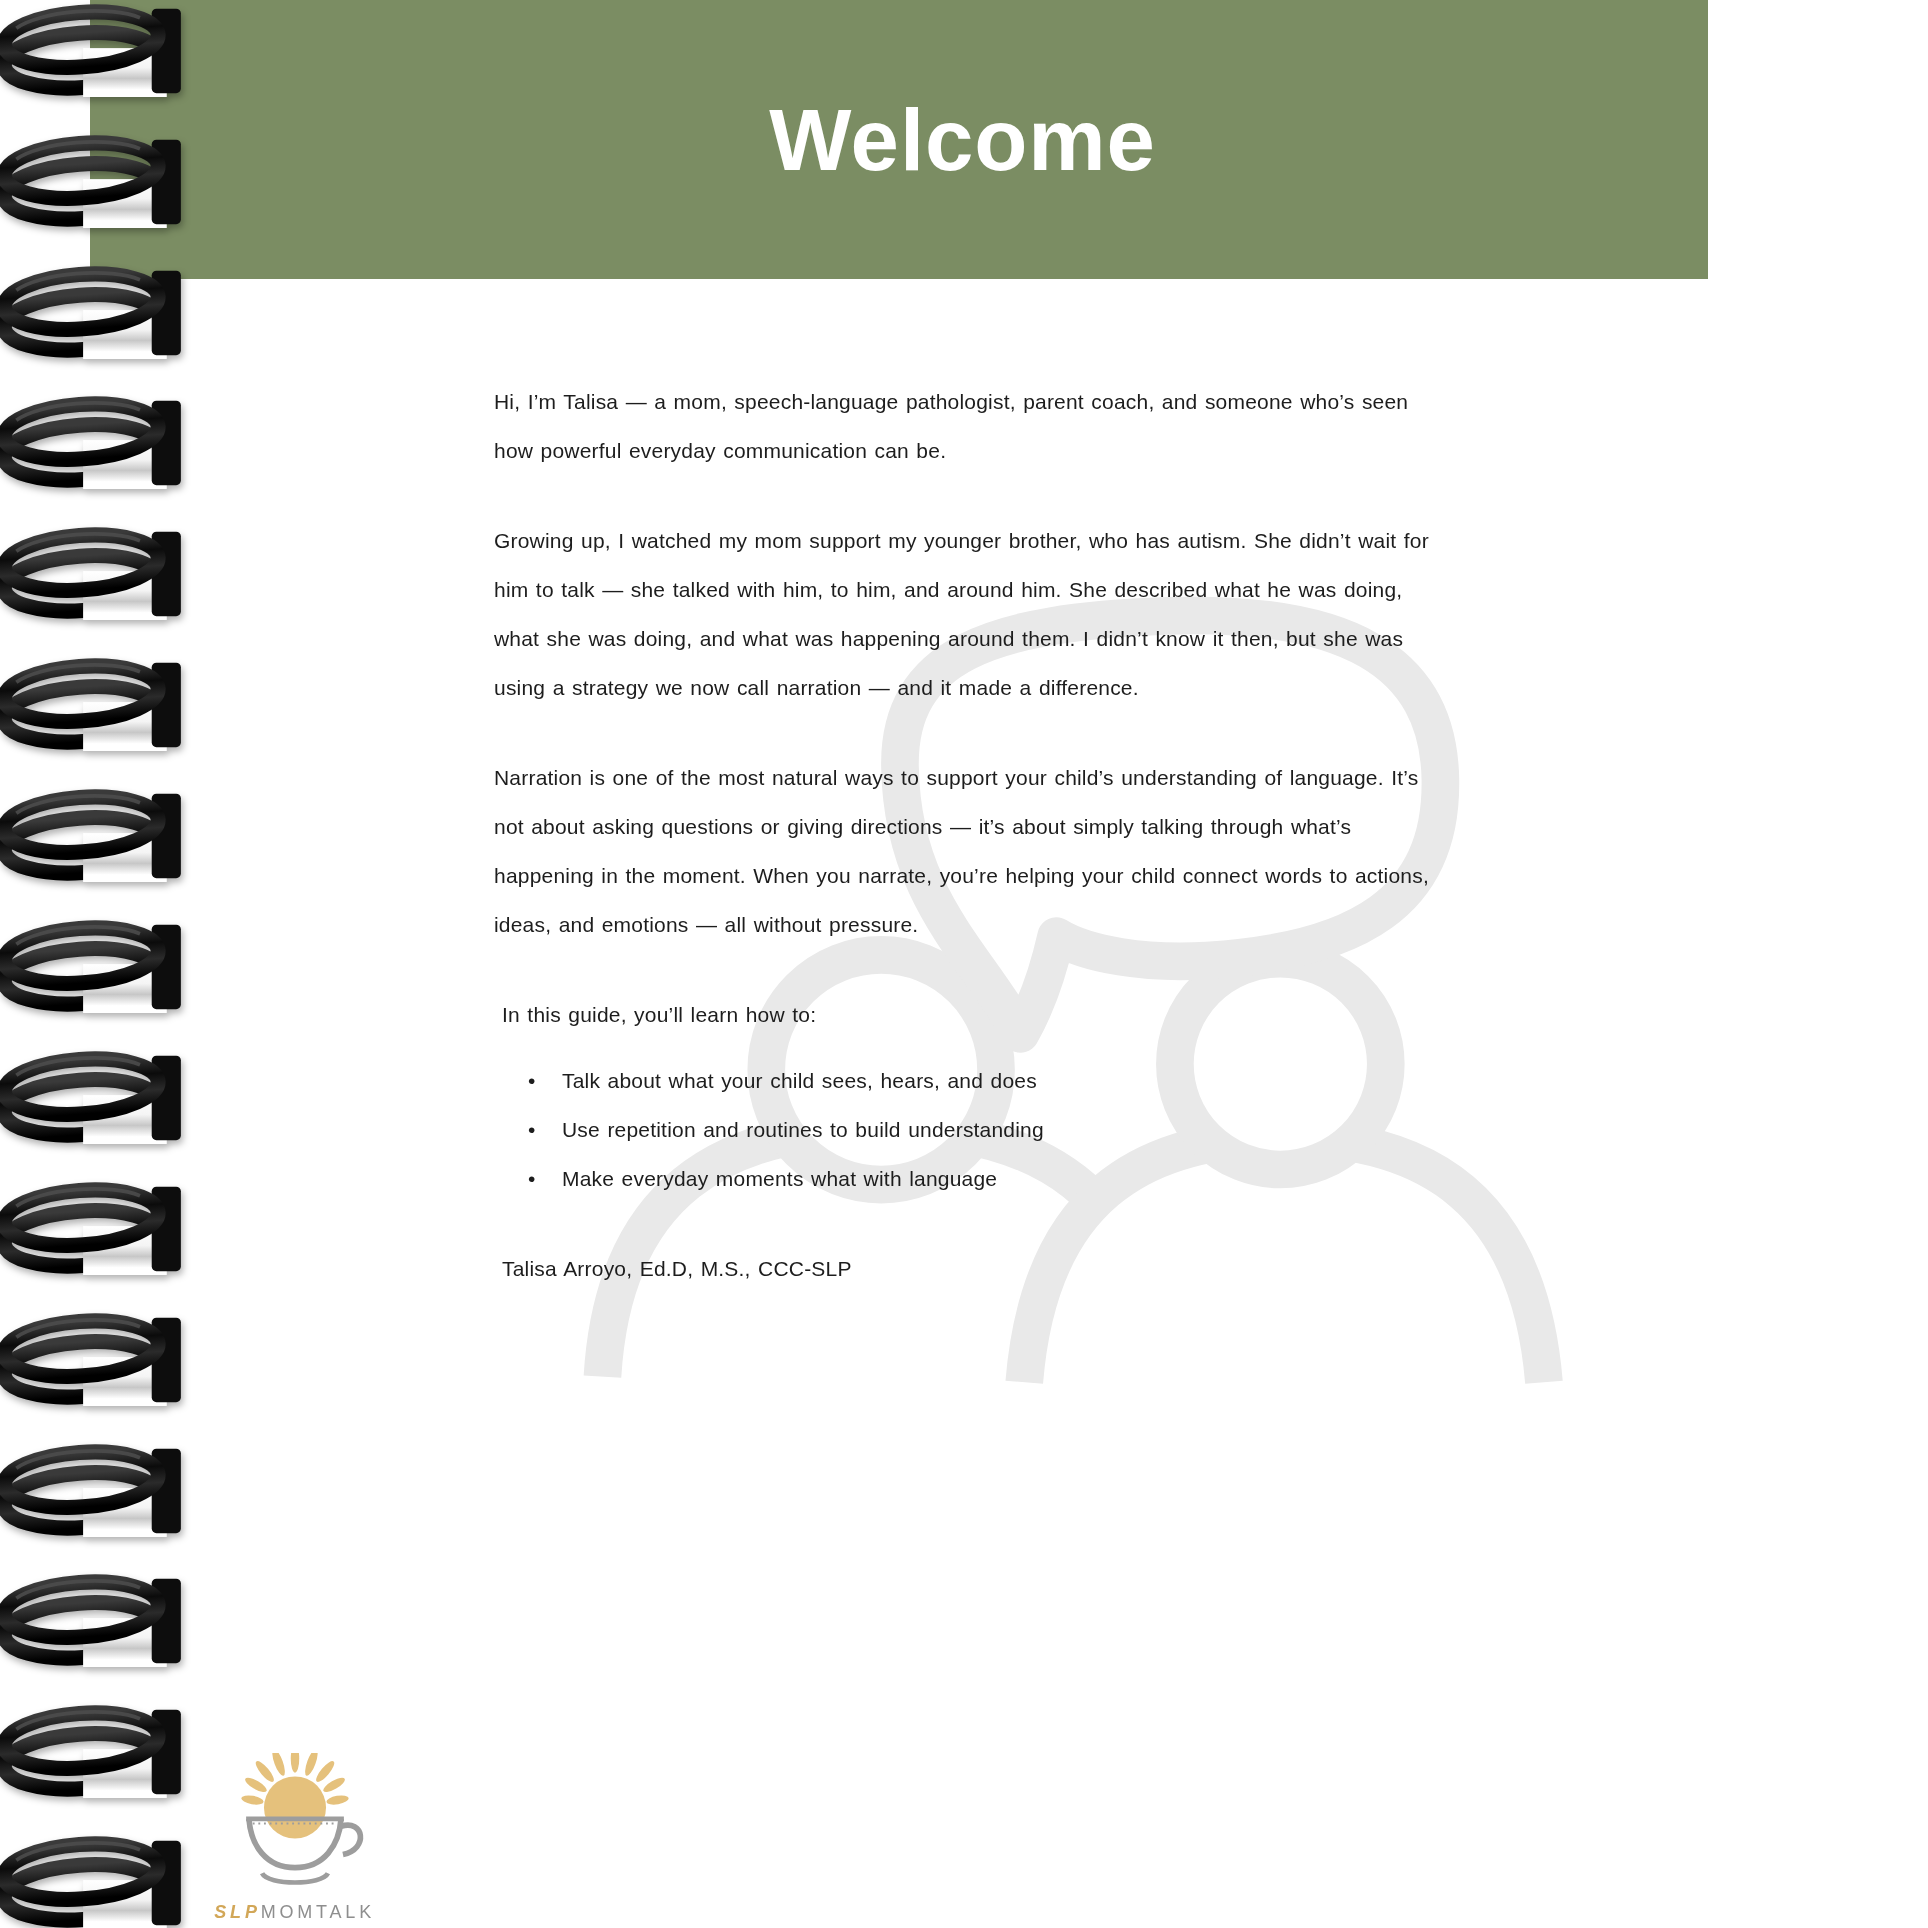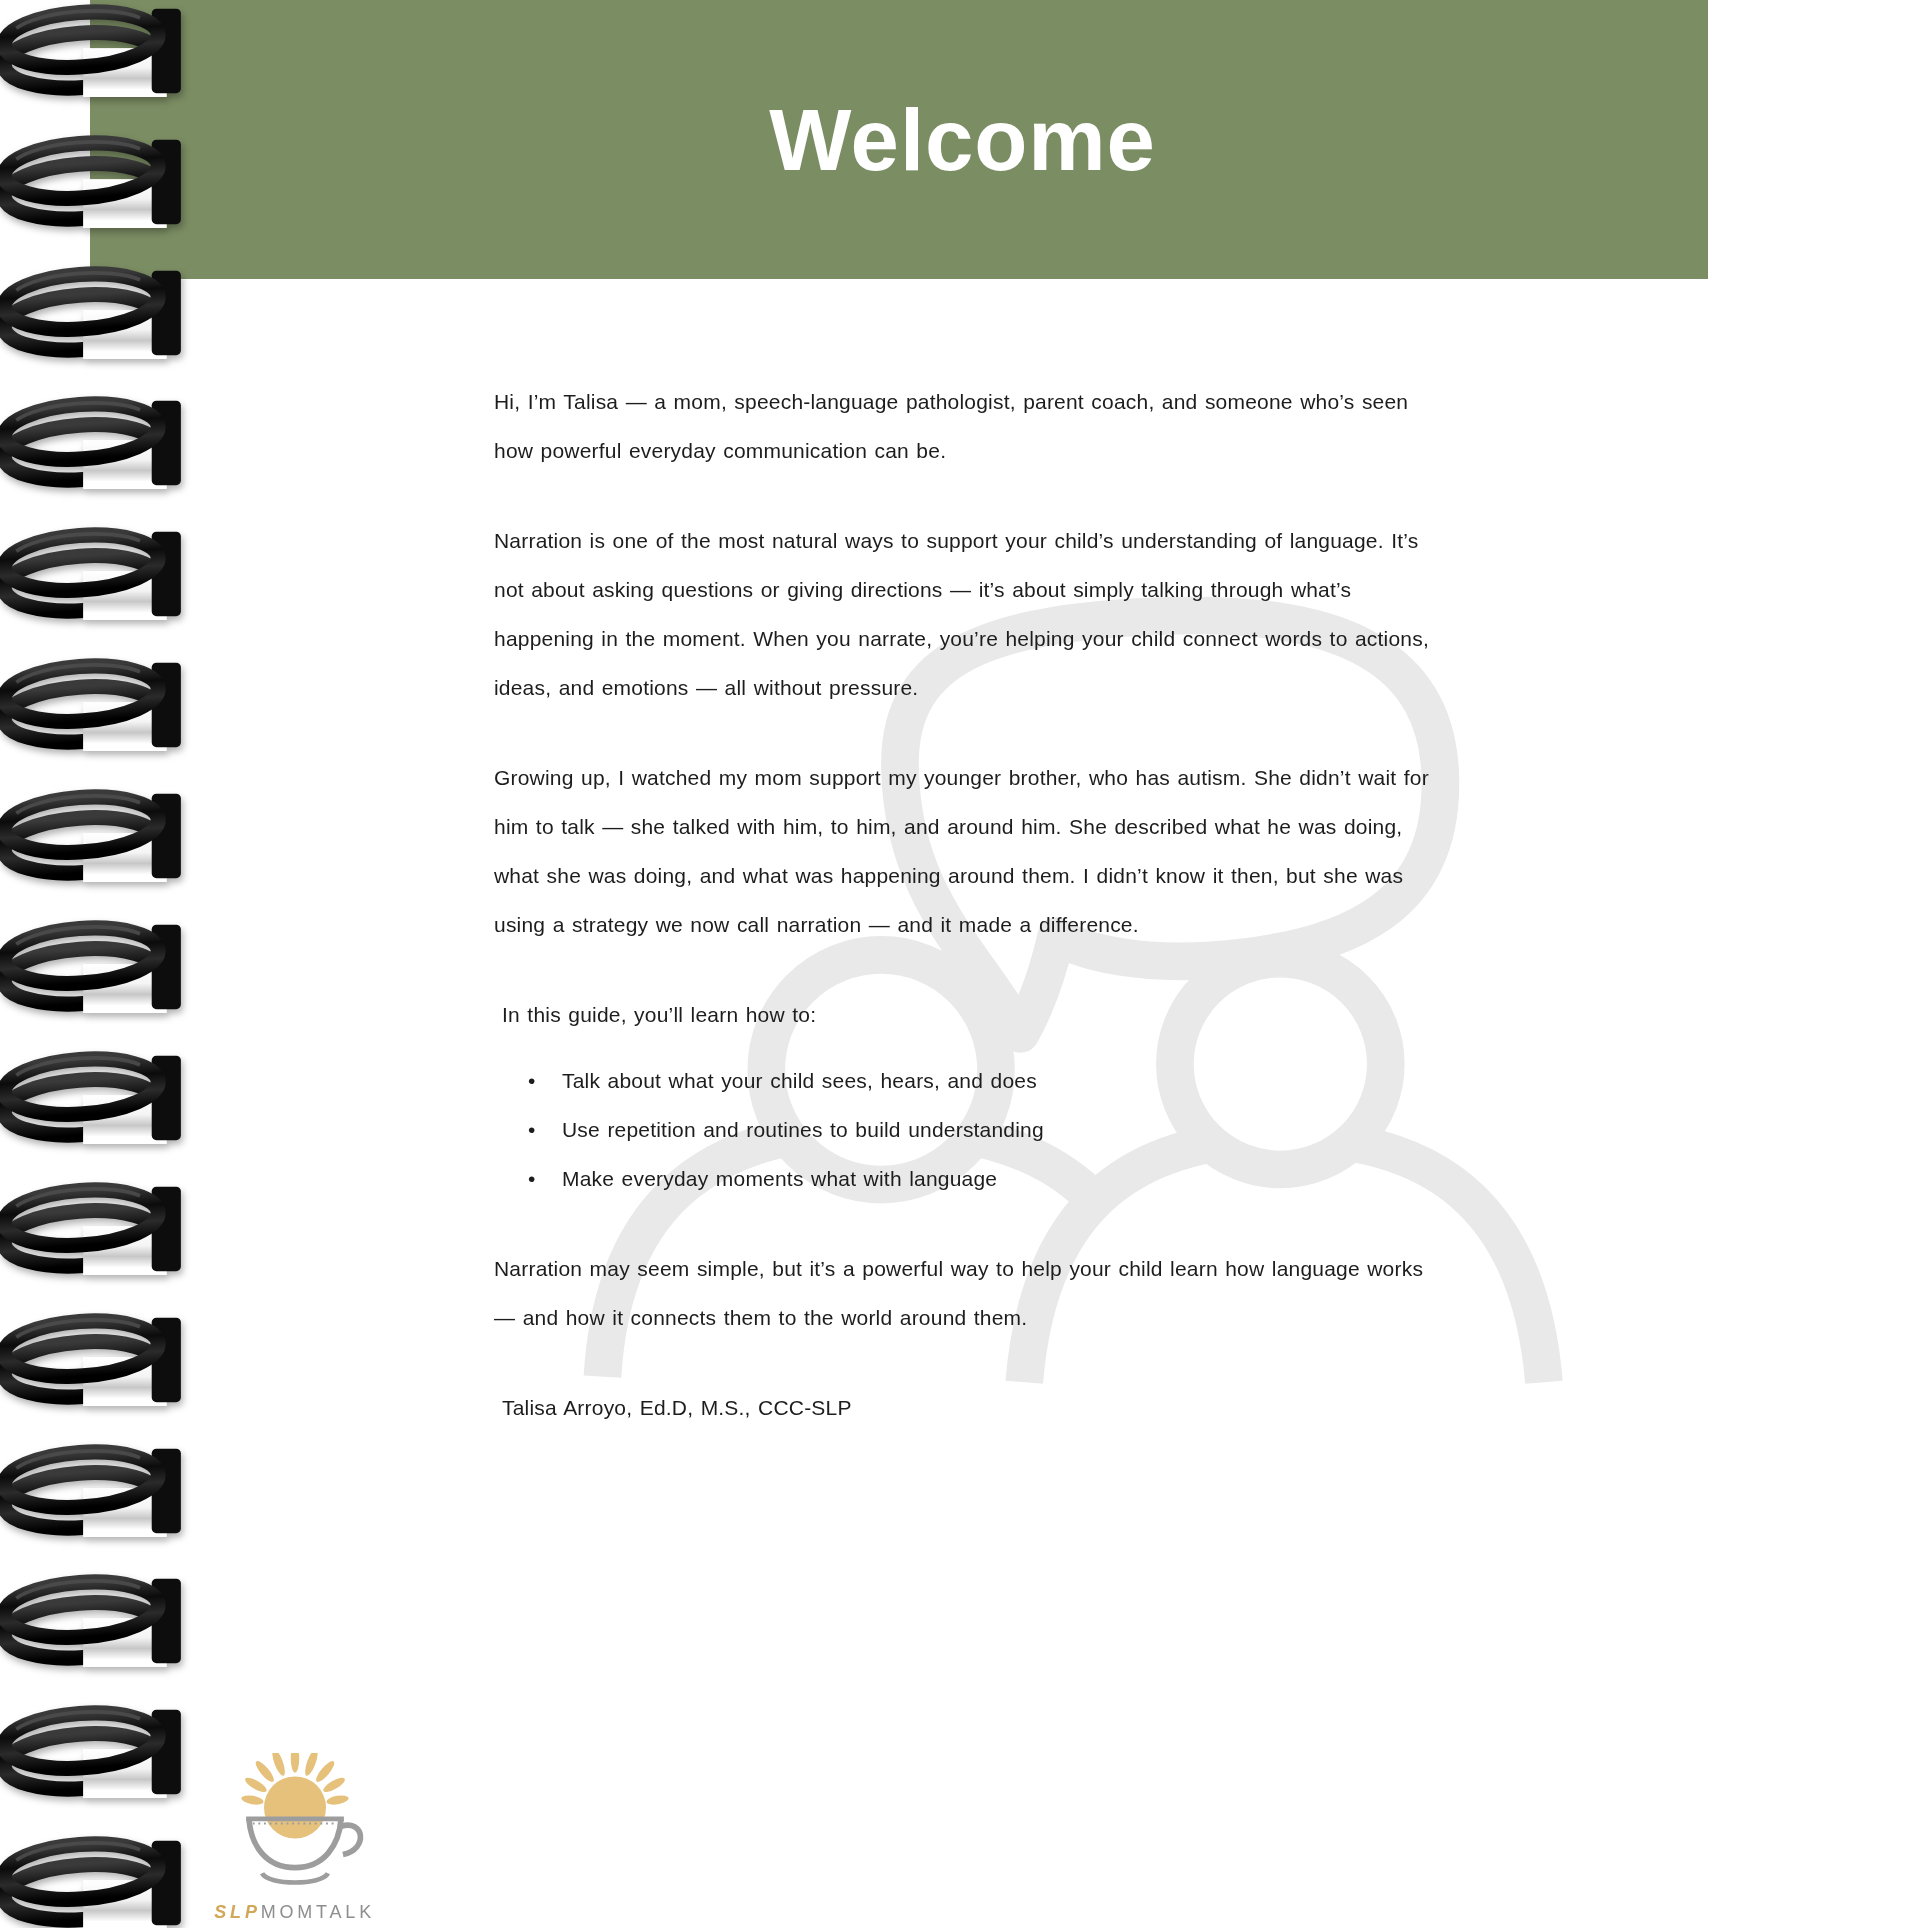--- a/index.html
+++ b/index.html
@@ -72,29 +72,28 @@
     <path class="wm-fill" d="M 528,1038 C 544,842 652,778 804,778 C 958,778 1064,846 1080,1038 Z"></path>
     <path class="wm-stroke" d="M 528,1038 C 544,842 652,778 804,778 C 958,778 1064,846 1080,1038"></path>
 
     <circle class="wm-bubble" cx="800" cy="700" r="112"></circle>
 
     <path class="wm-bubble" d="M 524,668 C 478,584 398,524 396,384 C 394,266 492,230 680,224 C 868,218 968,270 970,398 C 972,528 882,580 722,590 C 658,594 594,584 562,564 C 552,608 540,640 524,668 Z"></path>
   </svg>
 
   <div class="content">
     <p>Hi, I’m Talisa — a mom, speech-language pathologist, parent coach, and someone who’s seen how powerful everyday communication can be.</p>
+    <p>Growing up, I watched my mom support my younger brother, who has autism. She didn’t wait for him to talk — she talked with him, to him, and around him. She described what he was doing, what she was doing, and what was happening around them. I didn’t know it then, but she was using a strategy we now call narration — and it made a difference.</p>
     <p>Narration is one of the most natural ways to support your child’s understanding of language. It’s not about asking questions or giving directions — it’s about simply talking through what’s happening in the moment. When you narrate, you’re helping your child connect words to actions, ideas, and emotions — all without pressure.</p>
-    <p>Growing up, I watched my mom support my younger brother, who has autism. She didn’t wait for him to talk — she talked with him, to him, and around him. She described what he was doing, what she was doing, and what was happening around them. I didn’t know it then, but she was using a strategy we now call narration — and it made a difference.</p>
     <p class="guide-intro">In this guide, you’ll learn how to:</p>
     <ul class="guide-list">
       <li>Talk about what your child sees, hears, and does</li>
       <li>Use repetition and routines to build understanding</li>
       <li>Make everyday moments what with language</li>
     </ul>
-    <p>Narration may seem simple, but it’s a powerful way to help your child learn how language works — and how it connects them to the world around them.</p>
     <p class="signature">Talisa Arroyo, Ed.D, M.S., CCC-SLP</p>
   </div>
 
   <div class="spiral">
     <div class="coil" style="top: 2.8px;">
       <svg width="185" height="94" viewBox="0 0 196 100">
         <defs>
           <linearGradient id="wireGrad" x1="0" y1="0" x2="0" y2="1">
             <stop offset="0" stop-color="#3a3a3a"></stop>
             <stop offset="0.35" stop-color="#0b0b0b"></stop>

